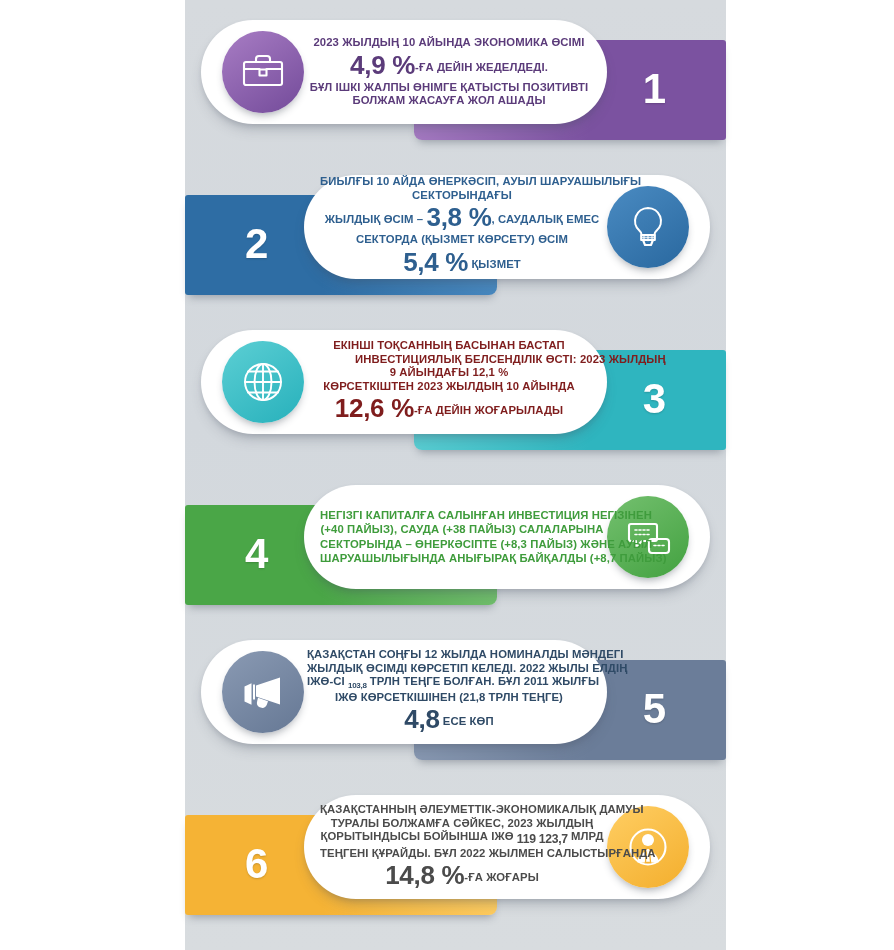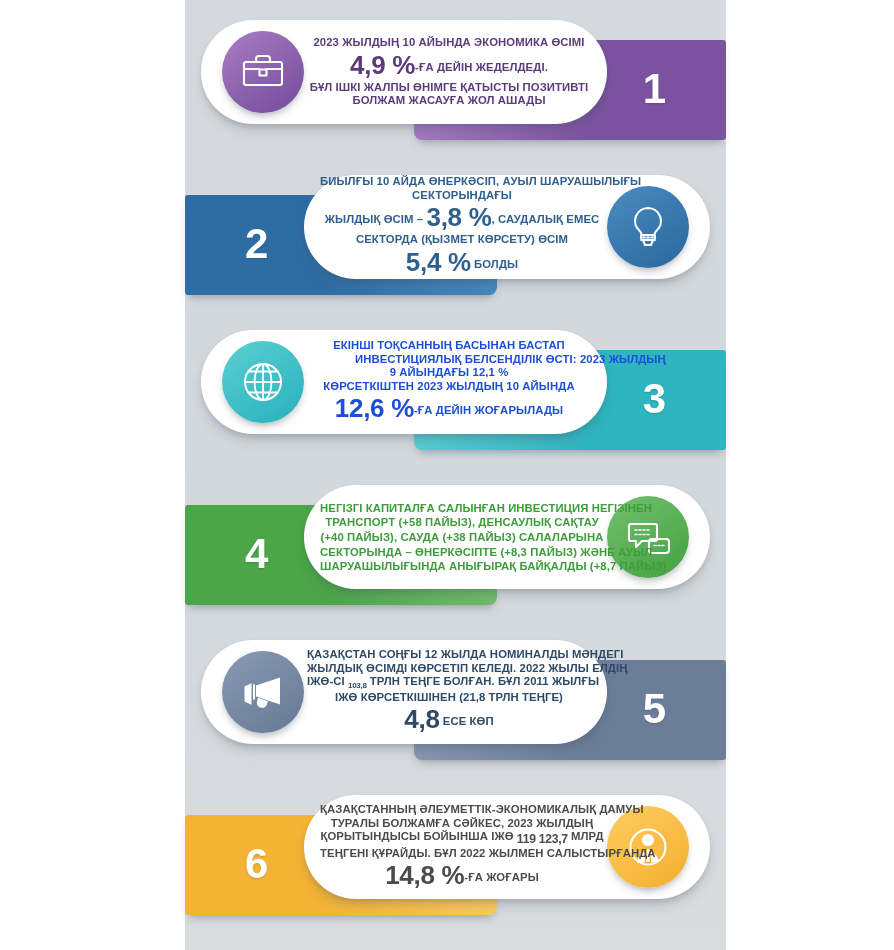--- a/index.html
+++ b/index.html
@@ -89,38 +89,38 @@
               <path d="M17.2 32h13.6v5H17.2z"></path>
               <path d="M19 37h10l-2 5h-6z"></path>
               <path d="M17.5 34.3h13M17.5 36.2h13M20 33.2v4.6M24 33.2v4.6M28 33.2v4.6" stroke-width="1.1"></path>
             </svg>
           </div>
           <div class="txt pad-right" style="color: rgb(46, 95, 143);">
             <span class="l" style="font-size: 2.3px;"><span class="sm">БИЫЛҒЫ 10 АЙДА ӨНЕРКӘСІП, АУЫЛ ШАРУАШЫЛЫҒЫ</span></span>
             <span class="l"><span class="sm">СЕКТОРЫНДАҒЫ</span></span>
             <span class="l"><span class="sm">ЖЫЛДЫҚ ӨСІМ – </span><span class="big">3,8 %</span><span class="sm">, САУДАЛЫҚ ЕМЕС</span></span>
             <span class="l"><span class="sm">СЕКТОРДА (ҚЫЗМЕТ КӨРСЕТУ) ӨСІМ</span></span>
-            <span class="l"><span class="big">5,4 %</span><span class="sm"> БОЛДЫ</span></span>
+            <span class="l"><span class="big">5,4 %</span><span class="sm"> ҚЫЗМЕТ</span></span>
           </div>
         </div>
       </div>
       <div class="row" style="top: 330px;">
         <div class="ribbon right" style="background: linear-gradient(100deg, rgb(92, 207, 212) 0%, rgb(47, 181, 191) 58%, rgb(47, 181, 191) 100%);">
           <span class="num">3</span>
         </div>
         <div class="card left">
           <div class="icon-circle at-left" style="background: linear-gradient(145deg, rgb(92, 207, 212) 0%, rgb(47, 181, 191) 85%);">
             <svg viewBox="0 0 48 48" fill="none" stroke="#ffffff" stroke-width="1.9" stroke-linecap="round">
               <circle cx="24" cy="24" r="18"></circle>
               <ellipse cx="24" cy="24" rx="8.5" ry="18"></ellipse>
               <path d="M6 24h36M9 13.5h30M9 34.5h30"></path>
               <path d="M24 6v36"></path>
             </svg>
           </div>
-          <div class="txt pad-left" style="color: #1d4ed8;">
+          <div class="txt pad-left" style="color: #7f1d1d;">
             <span class="l"><span class="sm">ЕКІНШІ ТОҚСАННЫҢ БАСЫНАН БАСТАП</span></span>
             <span class="l" style="font-size: 2.3px; padding-left: 48px;"><span class="sm">ИНВЕСТИЦИЯЛЫҚ БЕЛСЕНДІЛІК ӨСТІ: 2023 ЖЫЛДЫҢ</span></span>
             <span class="l"><span class="sm">9 АЙЫНДАҒЫ 12,1 %</span></span>
             <span class="l"><span class="sm">КӨРСЕТКІШТЕН 2023 ЖЫЛДЫҢ 10 АЙЫНДА</span></span>
             <span class="l"><span class="big">12,6 %</span><span class="sm">-ҒА ДЕЙІН ЖОҒАРЫЛАДЫ</span></span>
           </div>
         </div>
       </div>
       <div class="row" style="top: 485px;">
         <div class="ribbon left" style="background: linear-gradient(260deg, rgb(116, 192, 111) 0%, rgb(74, 166, 71) 58%, rgb(74, 166, 71) 100%);">
@@ -130,21 +130,20 @@
           <div class="icon-circle at-right" style="background: linear-gradient(145deg, rgb(116, 192, 111) 0%, rgb(74, 166, 71) 85%);">
             <svg viewBox="0 0 48 48" fill="none" stroke="#ffffff" stroke-width="2.1" stroke-linejoin="round" stroke-linecap="round">
               <path d="M5 10h24a2 2 0 0 1 2 2v13a2 2 0 0 1-2 2H16l-6 6v-6H5a2 2 0 0 1-2-2V12a2 2 0 0 1 2-2z" transform="translate(2,1)"></path>
               <rect x="25" y="26" width="20" height="14" rx="3"></rect>
               <path d="M11 17h14M11 21.5h14" stroke-width="1.6" stroke-dasharray="2 2"></path>
               <path d="M30 32.5h10" stroke-width="1.6" stroke-dasharray="2 2"></path>
             </svg>
           </div>
           <div class="txt pad-right dense" style="color: rgb(63, 156, 60);">
             <span class="l" style="font-size: 2px;"><span class="sm">НЕГІЗГІ КАПИТАЛҒА САЛЫНҒАН ИНВЕСТИЦИЯ НЕГІЗІНЕН</span></span>
-            <span class="l"><span class="sm">ТРАНСПОРТ (+58 ПАЙЫЗ), ДЕНСАУЛЫҚ САҚТАУ</span></span>
             <span class="l"><span class="sm">(+40 ПАЙЫЗ), САУДА (+38 ПАЙЫЗ) САЛАЛАРЫНА</span></span>
             <span class="l" style="font-size: 2px;"><span class="sm">СЕКТОРЫНДА – ӨНЕРКӘСІПТЕ (+8,3 ПАЙЫЗ) ЖӘНЕ АУЫЛ</span></span>
             <span class="l" style="font-size: 2px;"><span class="sm">ШАРУАШЫЛЫҒЫНДА АНЫҒЫРАҚ БАЙҚАЛДЫ (+8,7 ПАЙЫЗ)</span></span>
           </div>
         </div>
       </div>
       <div class="row" style="top: 640px;">
         <div class="ribbon right" style="background: linear-gradient(100deg, rgb(138, 154, 179) 0%, rgb(107, 125, 153) 58%, rgb(107, 125, 153) 100%);">
           <span class="num">5</span>
         </div>

